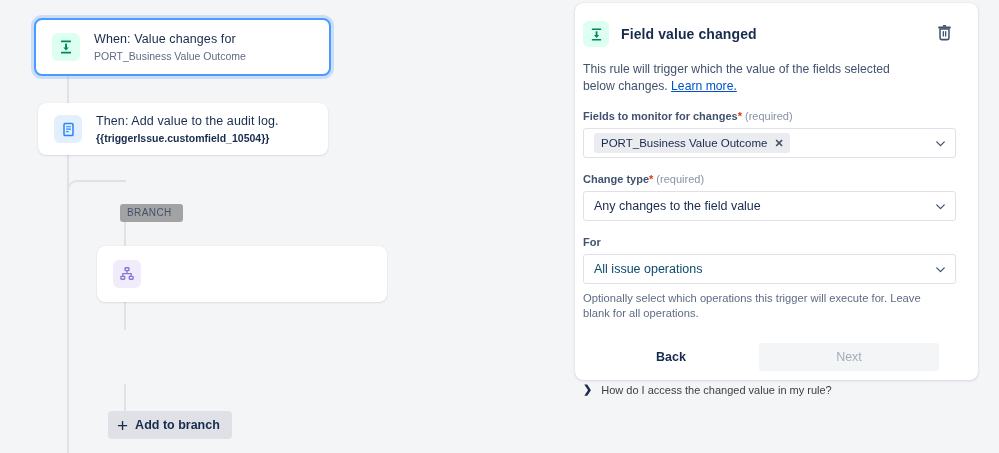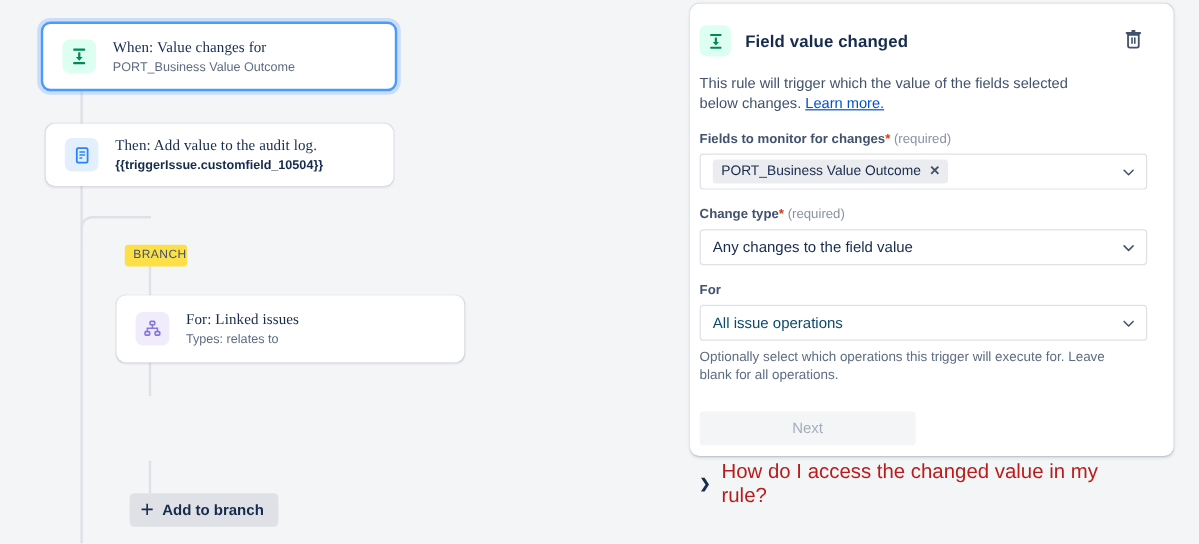--- a/index.html
+++ b/index.html
@@ -43,37 +43,37 @@
     display: flex; align-items: center; justify-content: center;
     flex: 0 0 auto;
   }
   .ic-green { background: #dcfff1; }
   .ic-blue  { background: #e3effd; }
   .ic-purple{ background: #f0ecfc; }
   .node-text { margin-left: 14px; min-width: 0; }
   .node-title {
     font-size: 12.5px; color: #172b4d; line-height: 16px;
     letter-spacing: .1px;
-    font-family: Liberation Serif, serif;
   }
   .node-sub {
     font-size: 10.5px; color: #5e6c84; line-height: 14px; margin-top: 2px;
   }
   .node-sub.bold { font-weight: bold; color: #172b4d; }
   .node-sub.mono { font-weight: bold; color: #172b4d; }
 
   .branch-chip {
     position: absolute;
-    background: #fde047;
+    background: #a3a3a3;
     color: #42526e;
     font-size: 10px;
     letter-spacing: .4px;
-    padding: 3px 0 3px 7px;
+    padding: 3px 11px 3px 7px;
     border-radius: 3px;
     line-height: 12px;
+    margin-left: 16px;
   }
 
   .add-branch-btn {
     position: absolute;
     background: #dfe1e6;
     border: none;
     border-radius: 4px;
     display: flex; align-items: center;
     padding: 0 12px 0 9px;
     height: 28px;
@@ -167,21 +167,21 @@
   .btn-next {
     width: 180px; height: 28px; background: #f4f5f7; border: none;
     font-family: inherit; font-size: 12.5px; color: #a5adba;
     border-radius: 3px; cursor: default;
   }
 
   .disclosure {
     margin-top: 12px; display: flex; align-items: center; cursor: pointer;
   }
   .disclosure .chev { color: #172b4d; font-size: 11px; font-weight: bold; margin-right: 9px; }
-  .disclosure .dlbl { font-size: 17px; color: #b91c1c; }
+  .disclosure .dlbl { font-size: 11px; color: #404040; }
 </style>
 </head>
 <body>
 
 <div class="app">
 
   <div class="canvas">
 
     <div class="conn conn-v" style="left:67px; top:76px;  height:28px;"></div>
     <div class="conn conn-v" style="left:67px; top:154px; height:299px;"></div>
@@ -223,24 +223,20 @@
     </div>
 
     <div class="node" style="left:97px; top:246px; width:290px; height:56px;">
       <div class="node-icon ic-purple">
         <svg width="16" height="16" viewBox="0 0 16 16" aria-hidden="true">
           <rect x="6.1" y="1.8" width="3.8" height="2.8" rx=".7" fill="none" stroke="#8777d9" stroke-width="1.4"></rect>
           <rect x="1.9" y="10.4" width="3.8" height="2.8" rx=".7" fill="none" stroke="#8777d9" stroke-width="1.4"></rect>
           <rect x="10.3" y="10.4" width="3.8" height="2.8" rx=".7" fill="none" stroke="#8777d9" stroke-width="1.4"></rect>
           <path d="M8 4.8 L8 7.6 M3.8 10.2 L3.8 7.6 L12.2 7.6 L12.2 10.2" fill="none" stroke="#8777d9" stroke-width="1.3"></path>
         </svg>
-      </div>
-      <div class="node-text">
-        <div class="node-title">For: Linked issues</div>
-        <div class="node-sub">Types: relates to</div>
       </div>
     </div>
 
 
     <button class="add-branch-btn" style="left:108px; top:411px;">
       <span class="plus">+</span>
       <span class="lbl">Add to branch</span>
     </button>
   </div>
 
@@ -310,20 +306,21 @@
       <span class="caret">
         <svg width="13" height="13" viewBox="0 0 16 16" aria-hidden="true">
           <path d="M3.4 6 L8 10.6 L12.6 6" fill="none" stroke="#42526e" stroke-width="1.6" stroke-linecap="round" stroke-linejoin="round"></path>
         </svg>
       </span>
     </div>
 
     <div class="helper">Optionally select which operations this trigger will execute for. Leave blank for all operations.</div>
 
     <div class="actions">
+      <button class="btn-back">Back</button>
       <button class="btn-next">Next</button>
     </div>
 
     <div class="disclosure">
       <span class="chev">❯</span>
       <span class="dlbl">How do I access the changed value in my rule?</span>
     </div>
   </div>
 </div>
 

